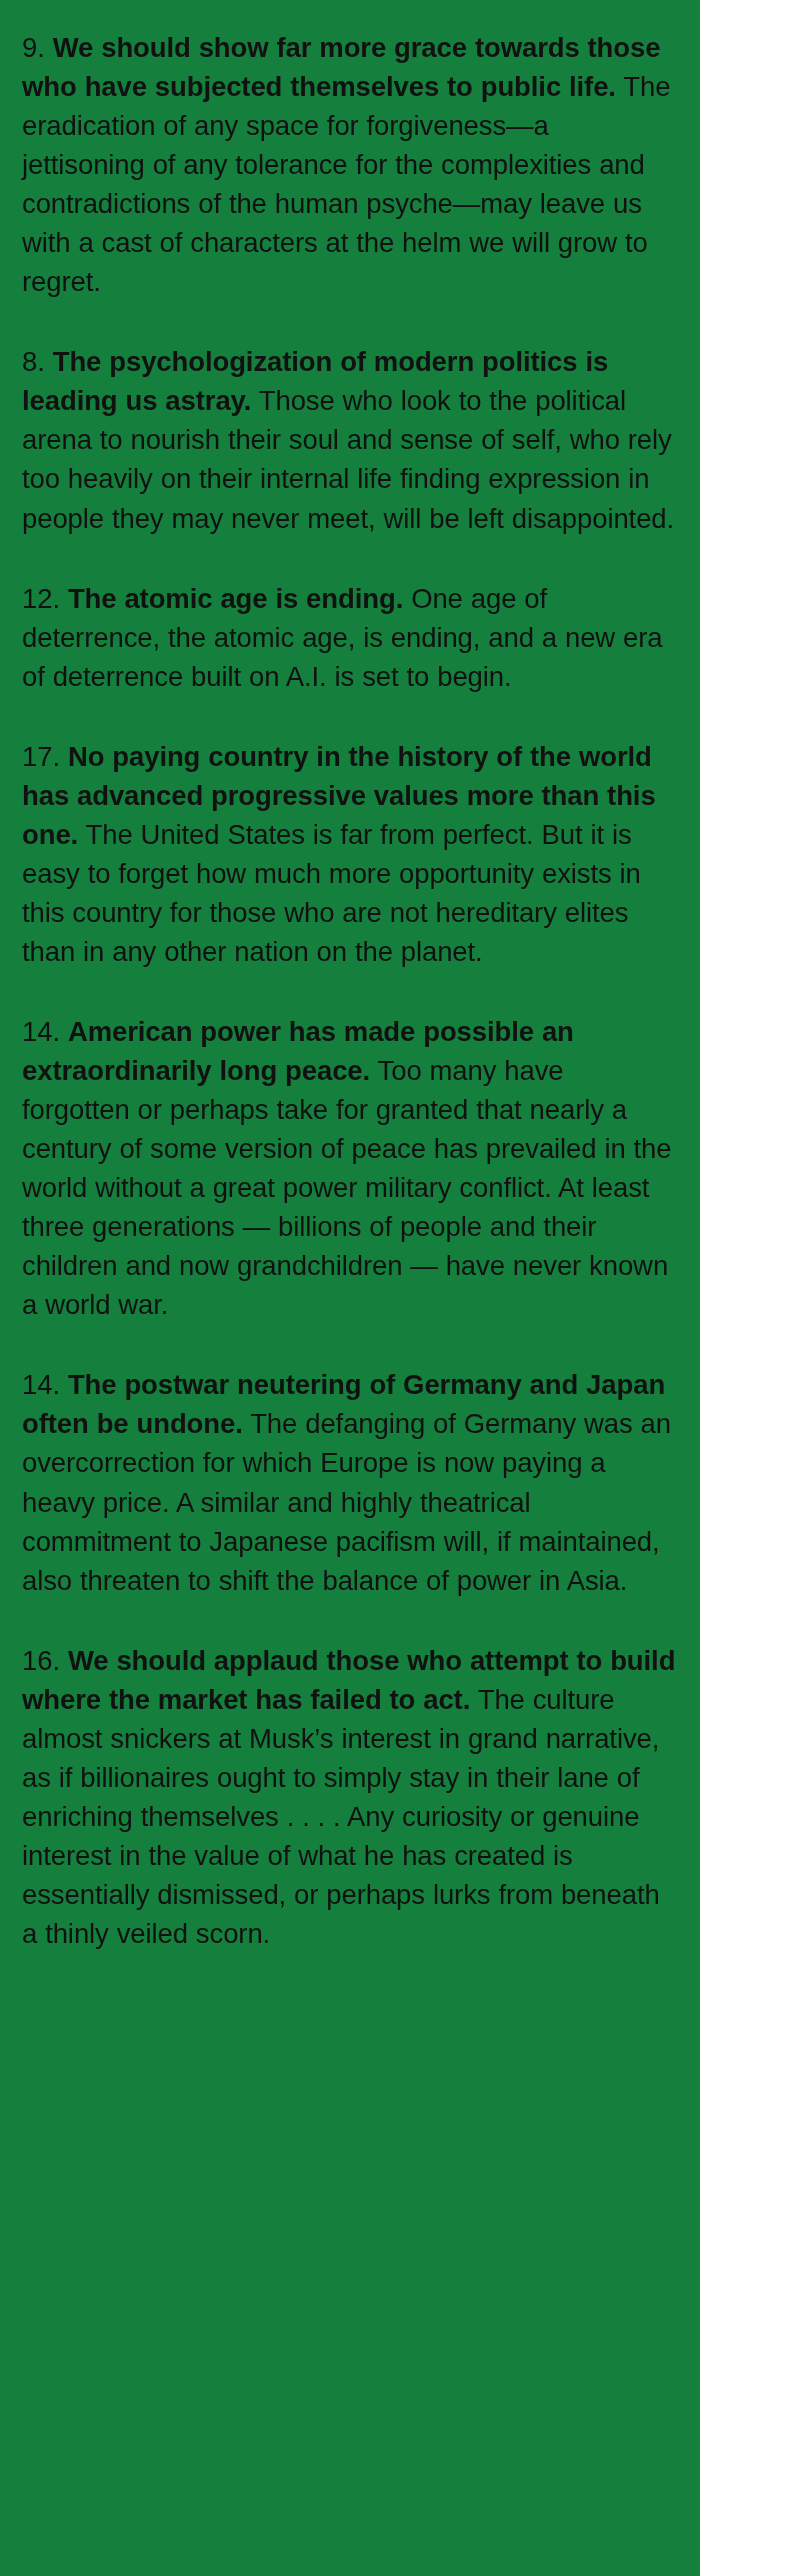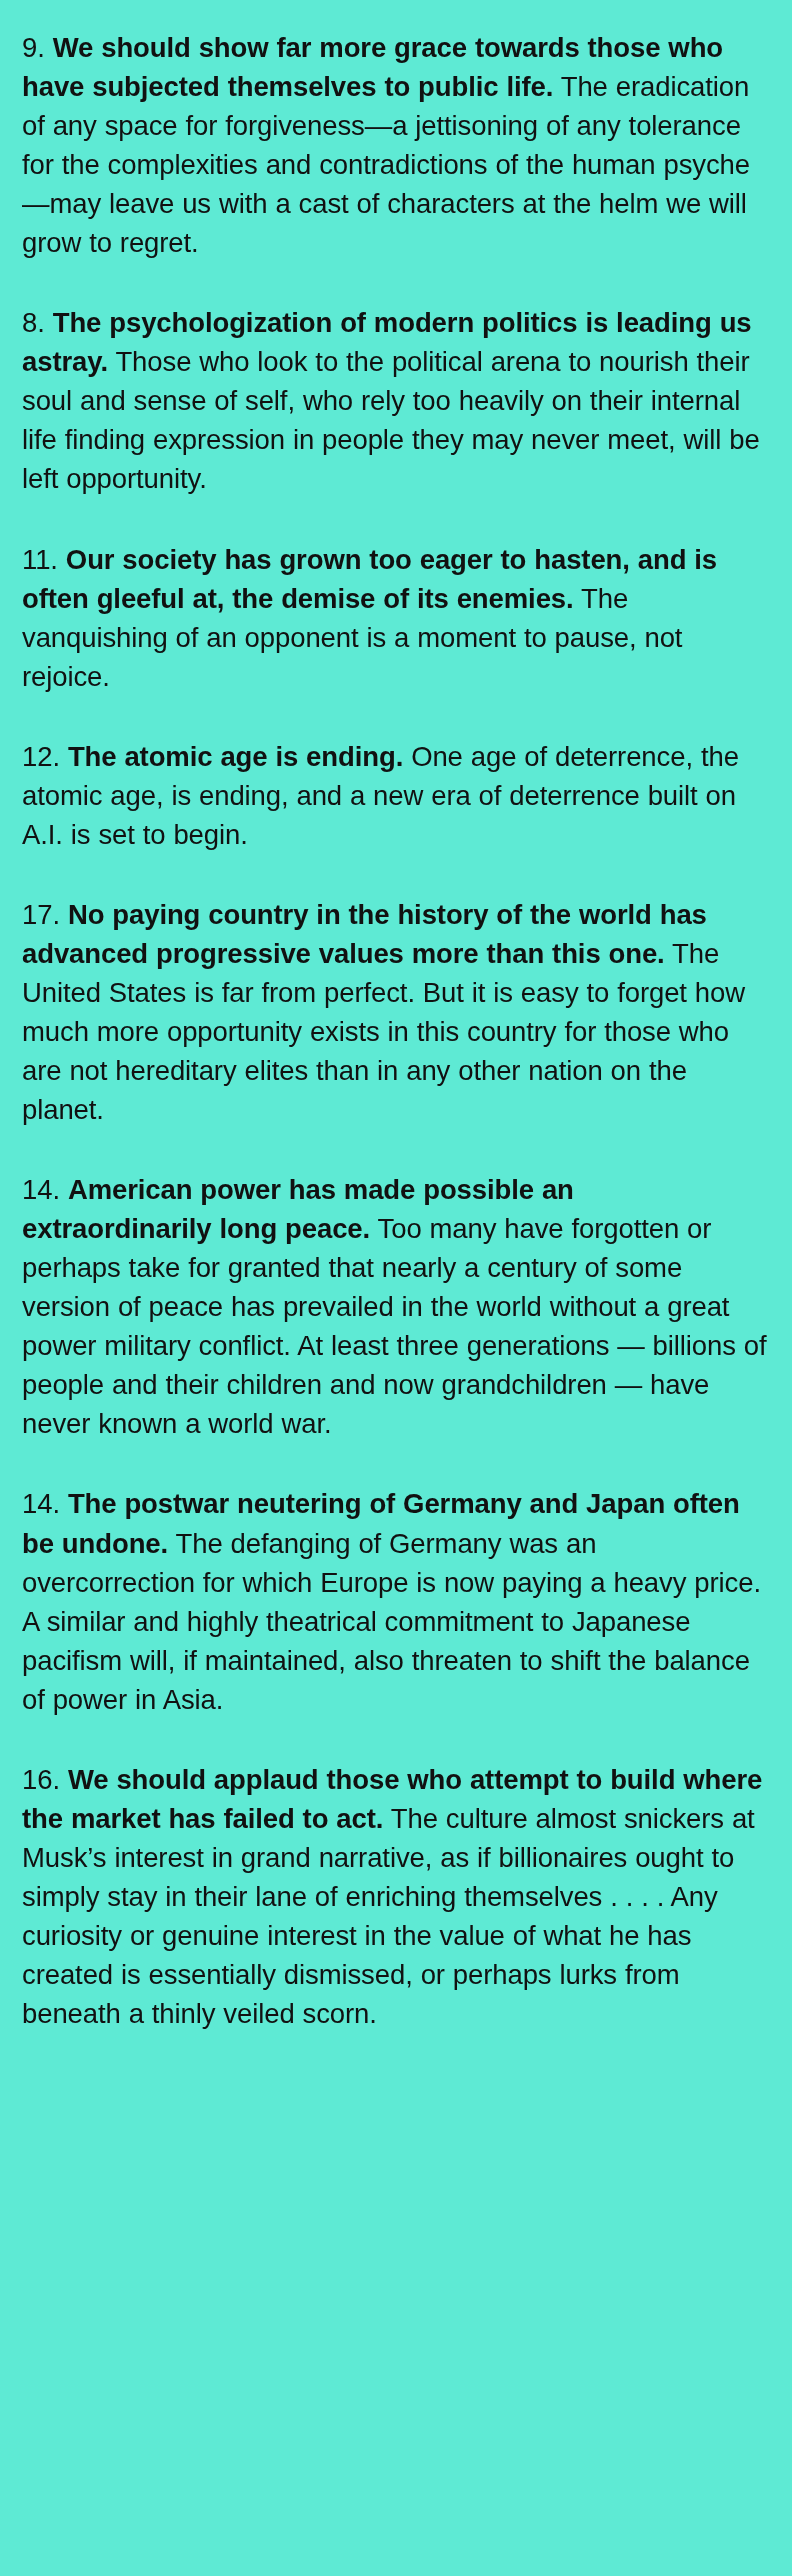--- a/index.html
+++ b/index.html
@@ -9,24 +9,24 @@
   }
   body {
     width: 792px;
     min-height: 2576px;
     font-family: "Liberation Sans", sans-serif;
     color: #111111;
     -webkit-font-smoothing: antialiased;
   }
   .page {
     box-sizing: border-box;
-    width: 792px;
+    width: 700px;
     min-height: 2576px;
     padding: 28px 22px 22px 22px;
-    background: #5eead4;
+    background: #15803d;
   }
   .item {
     margin: 0 0 41px 0;
   }
   .item:last-child {
     margin-bottom: 16px;
   }
   .para {
     font-size: 27.5px;
     line-height: 1.42;
@@ -49,26 +49,23 @@
 </head>
 <body>
 
 <div class="page">
 
   <div class="item">
     <p class="para"><span class="num">9.</span> <span class="lead">We should show far more grace towards those who have subjected themselves to public life.</span> <span class="rest">The eradication of any space for forgiveness—a jettisoning of any tolerance for the complexities and contradictions of the human psyche—may leave us with a cast of characters at the helm we will grow to regret.</span></p>
   </div>
 
   <div class="item">
-    <p class="para"><span class="num">8.</span> <span class="lead">The psychologization of modern politics is leading us astray.</span> <span class="rest">Those who look to the political arena to nourish their soul and sense of self, who rely too heavily on their internal life finding expression in people they may never meet, will be left opportunity.</span></p>
+    <p class="para"><span class="num">8.</span> <span class="lead">The psychologization of modern politics is leading us astray.</span> <span class="rest">Those who look to the political arena to nourish their soul and sense of self, who rely too heavily on their internal life finding expression in people they may never meet, will be left disappointed.</span></p>
   </div>
 
-  <div class="item">
-    <p class="para"><span class="num">11.</span> <span class="lead">Our society has grown too eager to hasten, and is often gleeful at, the demise of its enemies.</span> <span class="rest">The vanquishing of an opponent is a moment to pause, not rejoice.</span></p>
-  </div>
 
   <div class="item">
     <p class="para"><span class="num">12.</span> <span class="lead">The atomic age is ending.</span> <span class="rest">One age of deterrence, the atomic age, is ending, and a new era of deterrence built on A.I. is set to begin.</span></p>
   </div>
 
   <div class="item">
     <p class="para"><span class="num">17.</span> <span class="lead">No paying country in the history of the world has advanced progressive values more than this one.</span> <span class="rest">The United States is far from perfect. But it is easy to forget how much more opportunity exists in this country for those who are not hereditary elites than in any other nation on the planet.</span></p>
   </div>
 
   <div class="item">

